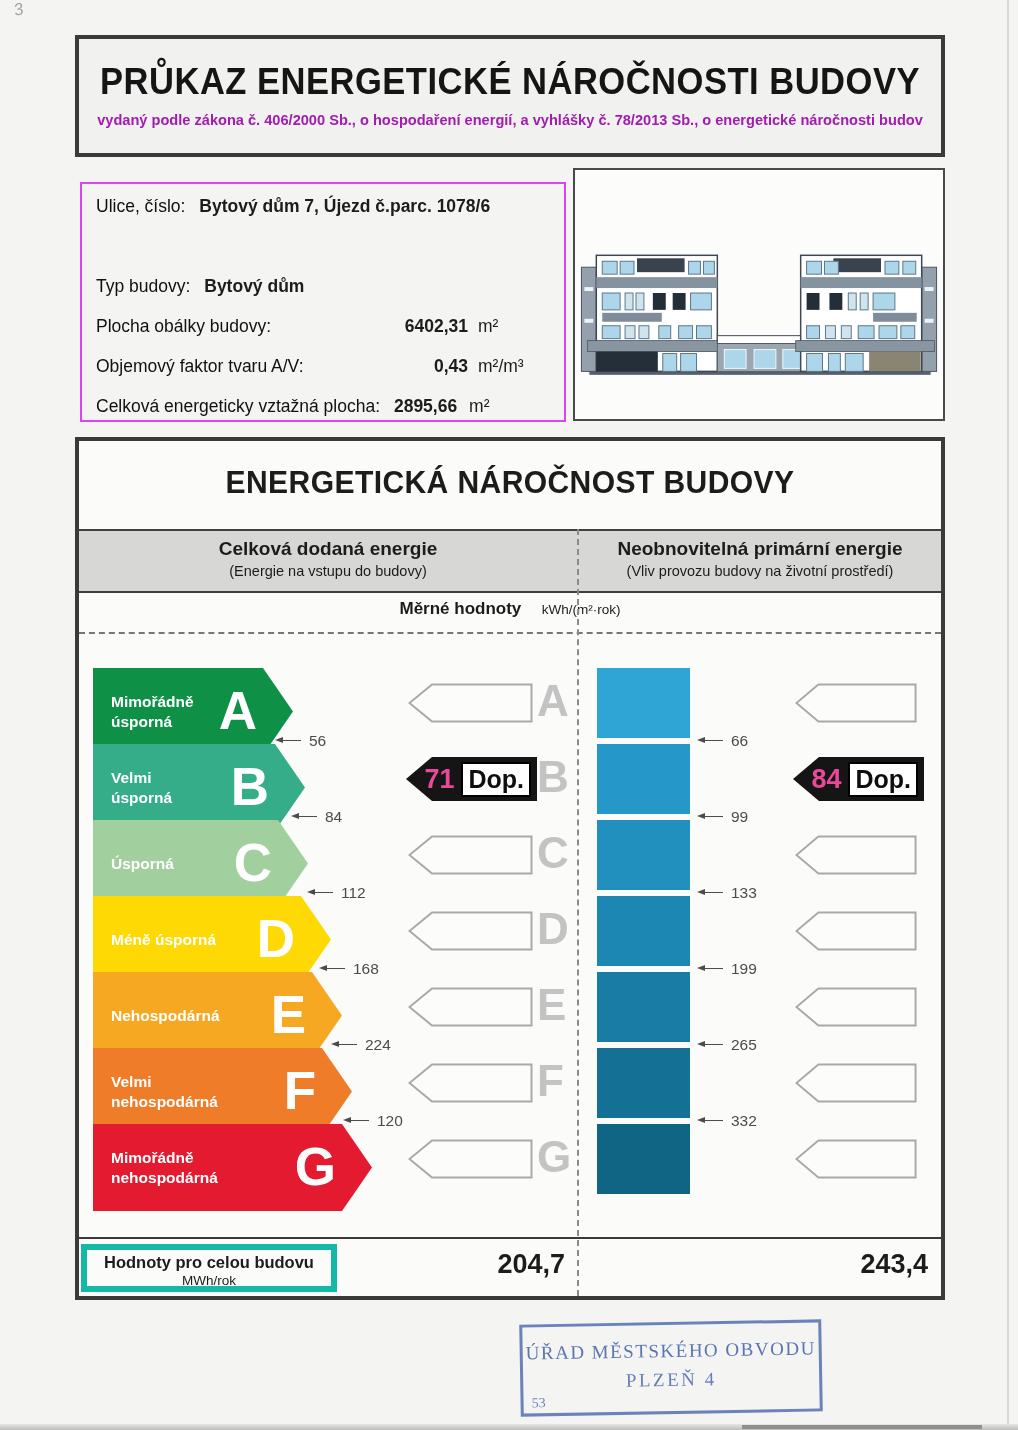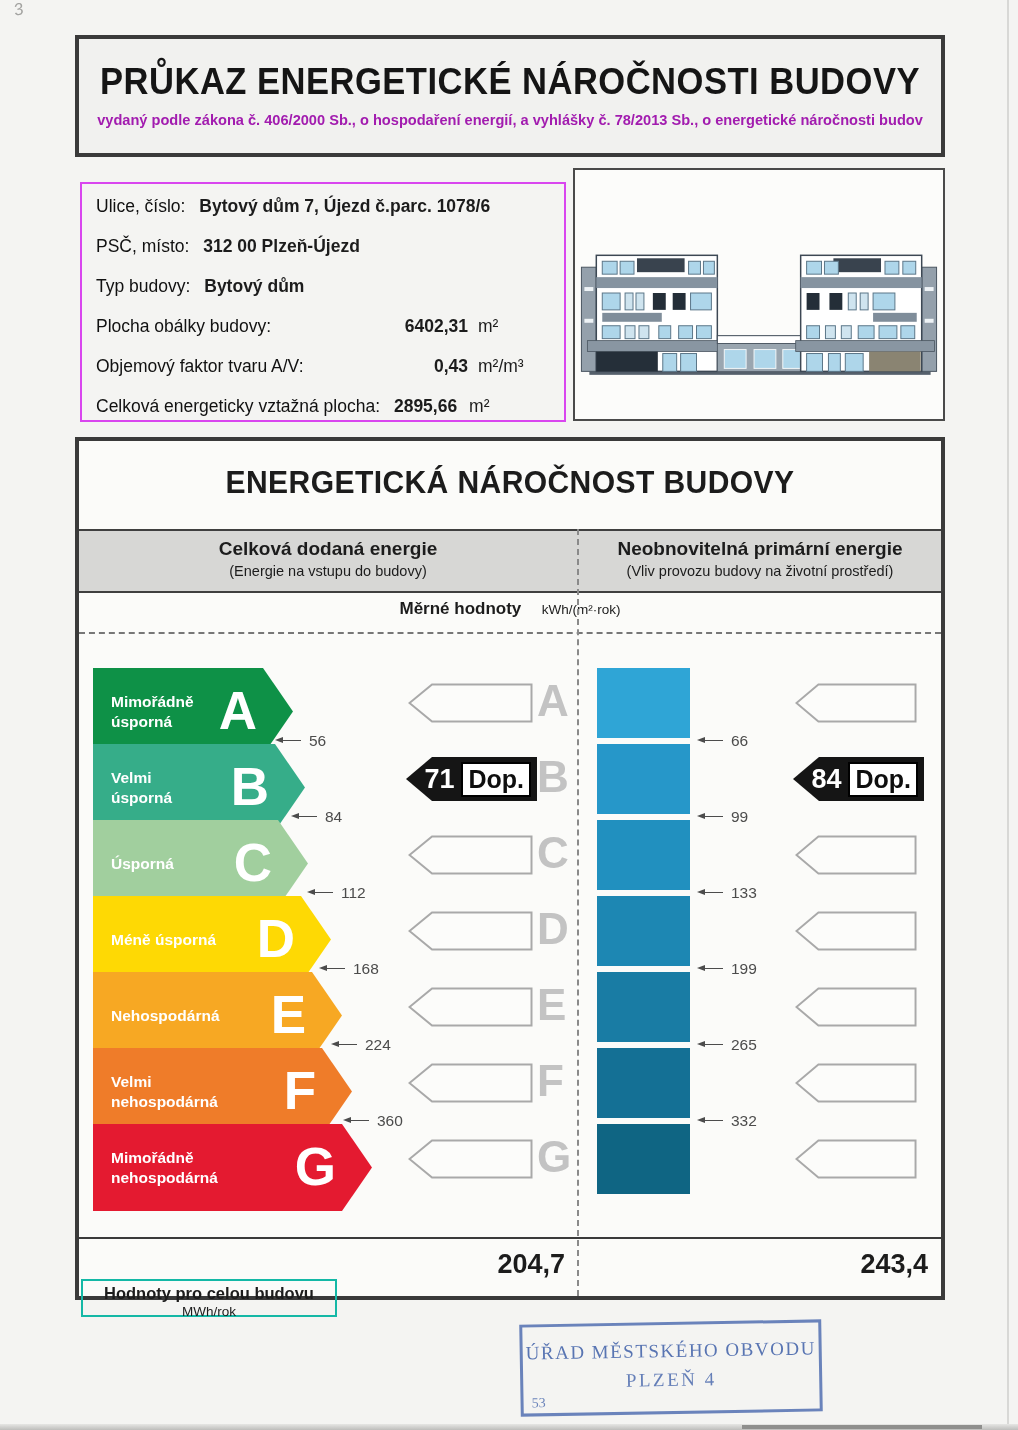--- a/index.html
+++ b/index.html
@@ -67,39 +67,39 @@
   .warrow-l{left:329px;}
   .warrow-r{left:716px;width:122px;}
   .gletter{position:absolute;left:458px;top:8px;font-size:44px;font-weight:bold;color:#c3c3c3;}
   .bseg{position:absolute;left:518px;top:0;width:93px;height:70px;}
   .badge{position:absolute;top:13px;width:131px;height:44px;background:#151515;
          clip-path:polygon(0 50%,26px 0,100% 0,100% 100%,26px 100%);
          display:flex;align-items:center;justify-content:flex-end;gap:7px;
          padding-right:6px;box-sizing:border-box;}
   .badge-l{left:327px;}
   .badge-r{left:714px;}
-  .badge-val{color:#ffffff;font-size:27px;font-weight:bold;}
+  .badge-val{color:#ec4899;font-size:27px;font-weight:bold;}
   .badge-suffix{background:#fff;color:#0e0e0e;font-size:25px;font-weight:bold;
                 border:2.5px solid #000;padding:0 5px;line-height:31px;}
 
   
   .tick{position:absolute;display:flex;align-items:center;gap:8px;height:18px;
         color:#4c4c4c;font-size:15.5px;}
   .arr{width:26px;height:8px;position:relative;display:inline-block;}
   .arr::before{content:"";position:absolute;left:3px;right:0;top:3.2px;border-top:1.7px solid #4c4c4c;}
   .arr::after{content:"";position:absolute;left:0;top:.4px;border-top:3.6px solid transparent;
               border-bottom:3.6px solid transparent;border-right:8px solid #4c4c4c;}
   .ty0{top:291px}.ty1{top:367px}.ty2{top:443px}.ty3{top:519px}.ty4{top:595px}.ty5{top:671px}
   .tl0{left:196px}.tl1{left:212px}.tl2{left:228px}.tl3{left:240px}.tl4{left:252px}.tl5{left:264px}
   .tr{left:618px;}
 
   
   .footer-line{position:absolute;left:0;top:796px;width:862px;border-top:2.5px solid #3a3a3a;}
-  .footer-label-box{position:absolute;left:2px;top:803px;width:256px;height:38px;
-                    border:2px solid #14b8a6;box-sizing:border-box;text-align:center;margin-top:35px;}
+  .footer-label-box{position:absolute;left:2px;top:803px;width:256px;height:48px;
+                    border:6px solid #14b8a6;box-sizing:border-box;text-align:center;}
   .flb-1{font-size:16.5px;font-weight:bold;margin-top:3px;}
   .flb-2{font-size:13.5px;margin-top:1px;}
   .fval{position:absolute;top:808px;font-size:27px;font-weight:bold;}
   .fval-left{right:376px;}
   .fval-right{right:13px;}
 
   
   .stamp{position:absolute;left:520px;top:1322px;width:302px;height:92px;
          border:3px solid rgba(60,94,168,.75);box-sizing:border-box;transform:rotate(-1deg);
          color:#3e5fa8;font-family:"Liberation Serif","DejaVu Serif",serif;text-align:center;}
@@ -116,24 +116,20 @@
 
   <div class="header-box">
     <div class="header-title">PRŮKAZ ENERGETICKÉ NÁROČNOSTI BUDOVY</div>
     <div class="header-subtitle">vydaný podle zákona č. 406/2000 Sb., o hospodaření energií, a vyhlášky č. 78/2013 Sb., o energetické náročnosti budov</div>
   </div>
 
   <div class="info-box">
     <div class="info-row ir0">
       <span class="il">Ulice, číslo:</span>
       <span class="ivv">Bytový dům 7, Újezd č.parc. 1078/6</span>
-    </div>
-    <div class="info-row ir1">
-      <span class="il">PSČ, místo:</span>
-      <span class="ivv">312 00 Plzeň-Újezd</span>
     </div>
     <div class="info-row ir2">
       <span class="il">Typ budovy:</span>
       <span class="ivv">Bytový dům</span>
     </div>
     <div class="info-row ir3">
       <span class="il">Plocha obálky budovy:</span>
       <span class="iv-num">6402,31</span>
       <span class="iv-unit">m²</span>
     </div>
@@ -364,21 +360,21 @@
     <div class="tick ty3 tl3">
         <span class="arr"></span>
         <span>168</span>
       </div>
     <div class="tick ty4 tl4">
         <span class="arr"></span>
         <span>224</span>
       </div>
     <div class="tick ty5 tl5">
         <span class="arr"></span>
-        <span>360</span>
+        <span>120</span>
       </div>
 
     <div class="tick ty0 tr">
         <span class="arr"></span>
         <span>66</span>
       </div>
     <div class="tick ty1 tr">
         <span class="arr"></span>
         <span>99</span>
       </div>

